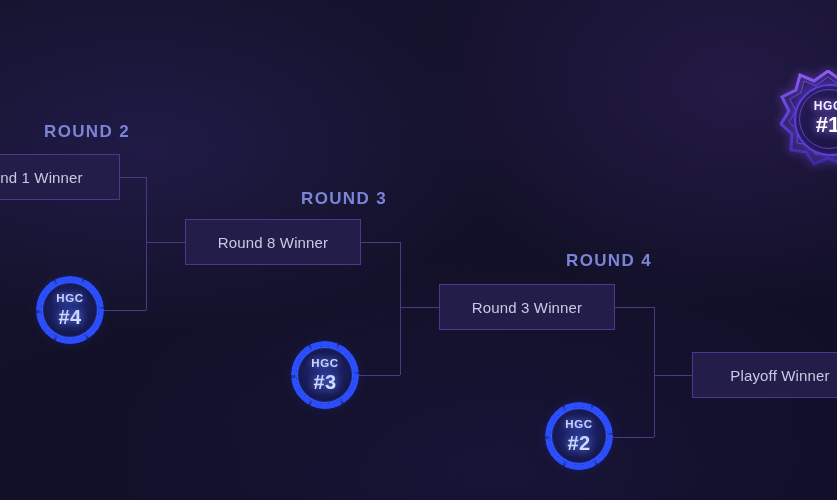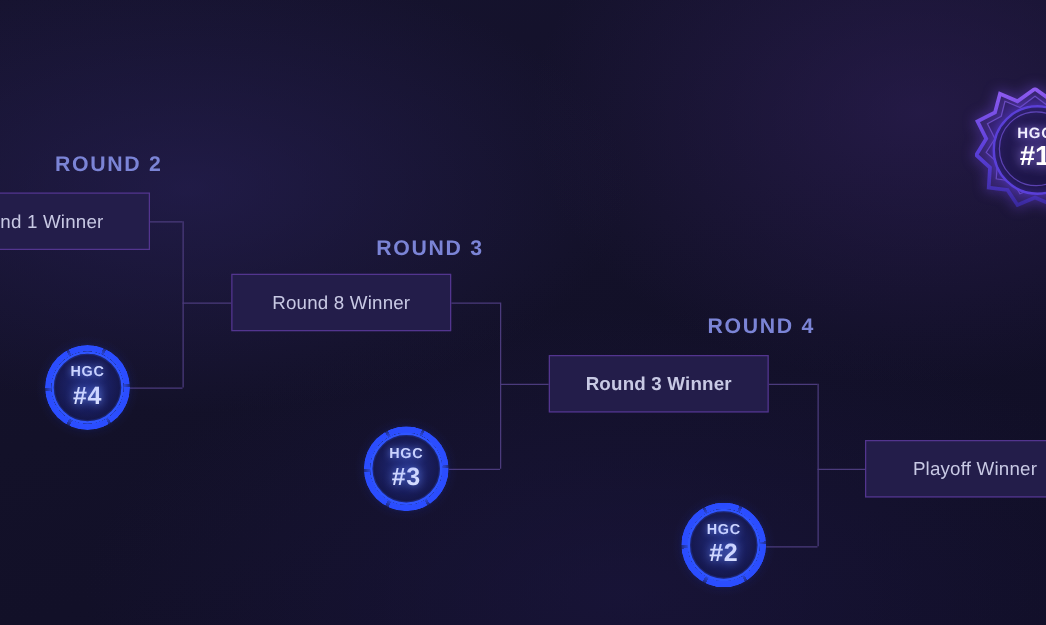--- a/index.html
+++ b/index.html
@@ -199,21 +199,21 @@
 
   <div id="round-label-layer">
       <div class="round-label" style="left: 44px; top: 122px;">ROUND 2</div>
       <div class="round-label" style="left: 301px; top: 189px;">ROUND 3</div>
       <div class="round-label" style="left: 554px; top: 251px; margin-left: 12px;">ROUND 4</div>
     </div>
 
   <div id="match-layer">
       <div class="match-box" style="left: -65px; top: 154px; width: 185px; height: 46px;">Round 1 Winner</div>
       <div class="match-box" style="left: 185px; top: 219px; width: 176px; height: 46px;">Round 8 Winner</div>
-      <div class="match-box" style="left: 439px; top: 284px; width: 176px; height: 46px; font-weight: bold;">Round 3 Winner</div>
+      <div class="match-box" style="left: 439px; top: 284px; width: 176px; height: 46px;">Round 3 Winner</div>
       <div class="match-box" style="left: 692px; top: 352px; width: 176px; height: 46px;">Playoff Winner</div>
     </div>
 
   <div id="seed-layer">
       <div class="seed-badge glow-halo" style="left: 36px; top: 276px;">
         <div class="ring-outer"></div>
         <div class="ring-inner"></div>
         <div class="core">
           <div class="tag">HGC</div>
           <div class="num">#4</div>

